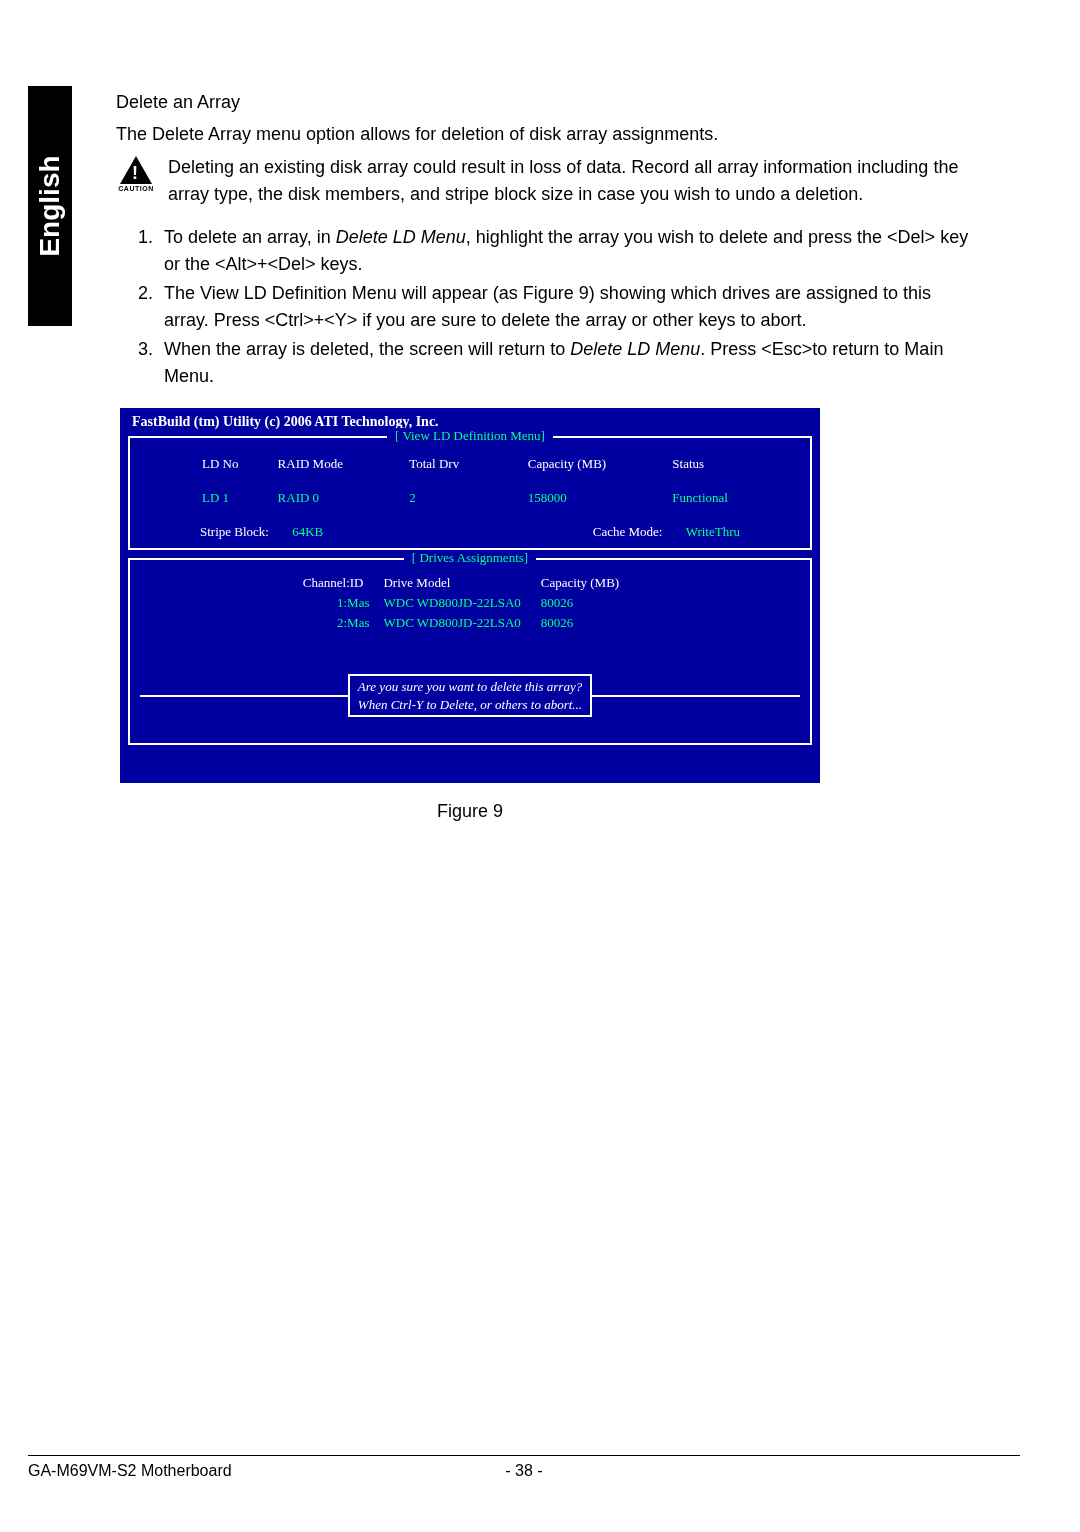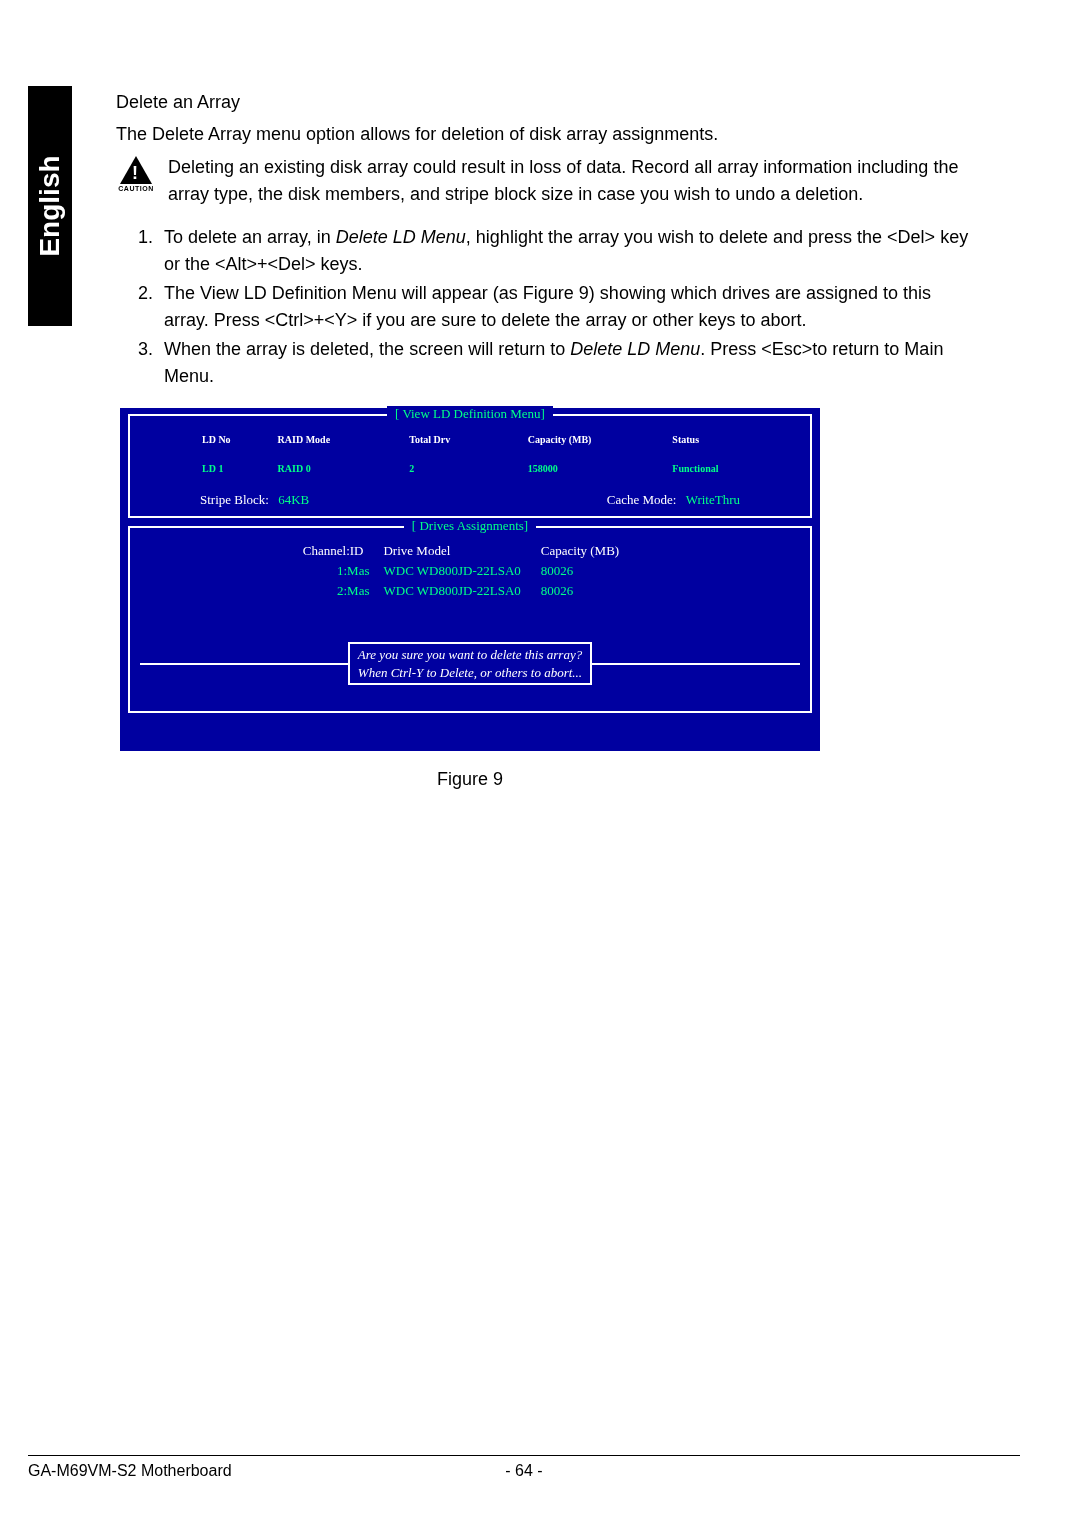--- a/index.html
+++ b/index.html
@@ -133,33 +133,33 @@
     font-weight: normal;
     font-size: 13px;
   }
   .ld-table {
     width: 100%;
     color: #ffffff;
     margin-top: 10px;
   }
   .ld-table th, .ld-table td {
     text-align: left;
-    font-weight: bold;
-    font-size: 10px;
+    font-weight: normal;
+    font-size: 13px;
     padding: 2px 4px;
   }
   .ld-table .datarow td { color: #00ff88; }
   .settings-row {
     display: flex;
     justify-content: space-between;
     margin-top: 14px;
     font-size: 13px;
     padding: 0 60px 0 60px;
   }
-  .settings-row .val { color: #00ff88; margin-left: 6px; }
+  .settings-row .val { color: #00ff88; margin-left: 20px; }
 
   .drives-table {
     margin: 8px auto 0 auto;
     color: #ffffff;
     font-size: 13px;
   }
   .drives-table th, .drives-table td {
     text-align: left;
     font-weight: normal;
     padding: 1px 18px 1px 0;
@@ -232,20 +232,21 @@
     <li>
       <span>To delete an array, in </span><span class="italic">Delete LD Menu</span><span>, highlight the array you wish to delete and press the &lt;Del&gt; key or the &lt;Alt&gt;+&lt;Del&gt; keys.</span>
     </li>
     <li>The View LD Definition Menu will appear (as Figure 9) showing which drives are assigned to this array. Press &lt;Ctrl&gt;+&lt;Y&gt; if you are sure to delete the array or other keys to abort.</li>
     <li>
       <span>When the array is deleted, the screen will return to </span><span class="italic">Delete LD Menu</span><span>. Press &lt;Esc&gt;to return to Main Menu.</span>
     </li>
   </ol>
 
   <div class="bios">
+    <div class="bios-title">FastBuild (tm) Utility (c) 2006 ATI Technology, Inc.</div>
 
     <div class="panel">
       <div class="panel-title-wrap"><span class="panel-title">[  View LD Definition Menu]</span></div>
       <table class="ld-table">
         <tbody>
             <tr>
           <th style="width:20%; padding-left:60px;">LD No</th>
           <th style="width:20%">RAID Mode</th>
           <th style="width:18%">Total Drv</th>
           <th style="width:22%">Capacity (MB)</th>
@@ -303,14 +304,14 @@
         <div class="prompt-line"></div>
       </div>
     </div>
   </div>
 
   <div class="figure-caption">Figure 9</div>
 </div>
 
 <div class="footer">
   <span class="mb">GA-M69VM-S2 Motherboard</span>
-  <span class="pg">- 64 -</span>
+  <span class="pg">- 38 -</span>
 </div>
 
 </body></html>

